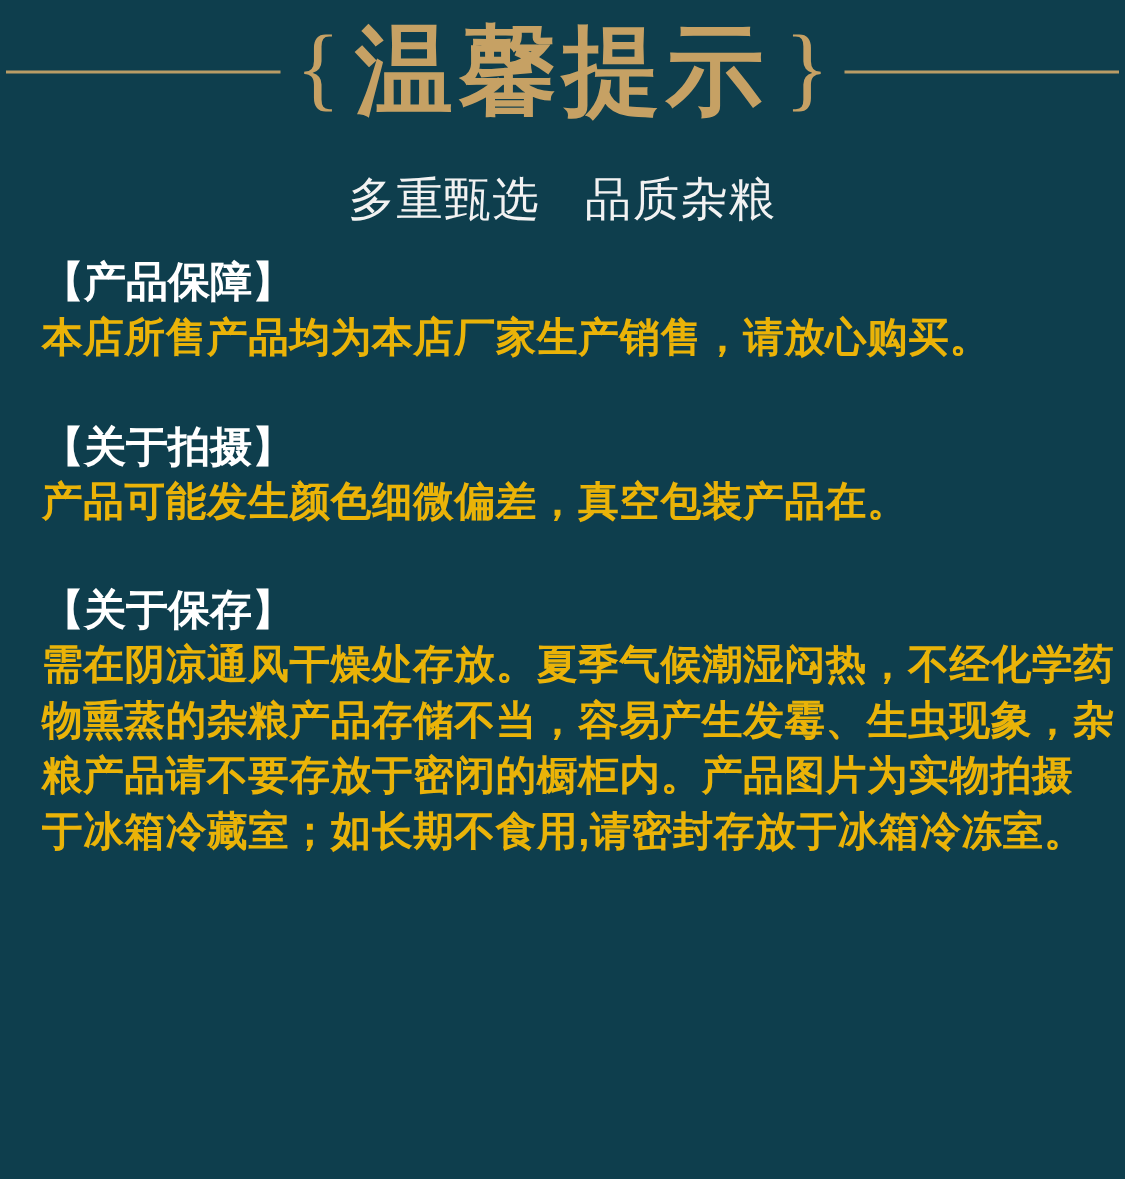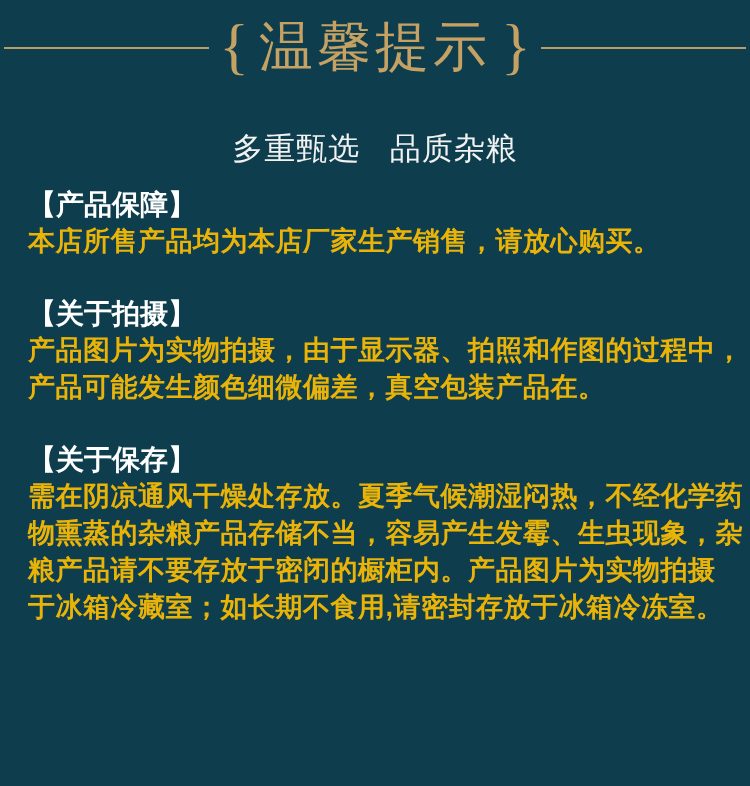--- a/index.html
+++ b/index.html
@@ -36,30 +36,30 @@
     color: #C6A164;
     font-family: "Liberation Serif", "DejaVu Serif", serif;
     font-size: 62px;
     font-weight: 400;
     line-height: 1;
     padding: 0 10px;
     transform: translateY(-2px);
   }
   .header .title {
     color: #C6A164;
-    font-size: 54px;
-    font-weight: 400;
+    font-size: 65px;
+    font-weight: 700;
     letter-spacing: 4px;
     line-height: 1;
     white-space: nowrap;
     transform: translateY(-2px);
   }
   
   .subtitle {
-    margin-top: 36px;
+    margin-top: 20px;
     text-align: center;
     color: #F2F2F2;
     font-size: 31px;
     font-weight: 400;
     letter-spacing: 1px;
     word-spacing: 20px;
     line-height: 34px;
     white-space: nowrap;
   }
   
@@ -112,21 +112,20 @@
     <div class="section">
       <div class="section-heading">【产品保障】</div>
       <div class="section-body">
         <div class="section-line">本店所售产品均为本店厂家生产销售，请放心购买。</div>
       </div>
     </div>
 
     <div class="section">
       <div class="section-heading">【关于拍摄】</div>
       <div class="section-body">
-        <div class="section-line">产品图片为实物拍摄，由于显示器、拍照和作图的过程中，</div>
         <div class="section-line">产品可能发生颜色细微偏差，真空包装产品在。</div>
       </div>
     </div>
 
 
     <div class="section">
       <div class="section-heading">【关于保存】</div>
       <div class="section-body">
         <div class="section-line">需在阴凉通风干燥处存放。夏季气候潮湿闷热，不经化学药</div>
         <div class="section-line">物熏蒸的杂粮产品存储不当，容易产生发霉、生虫现象，杂</div>

